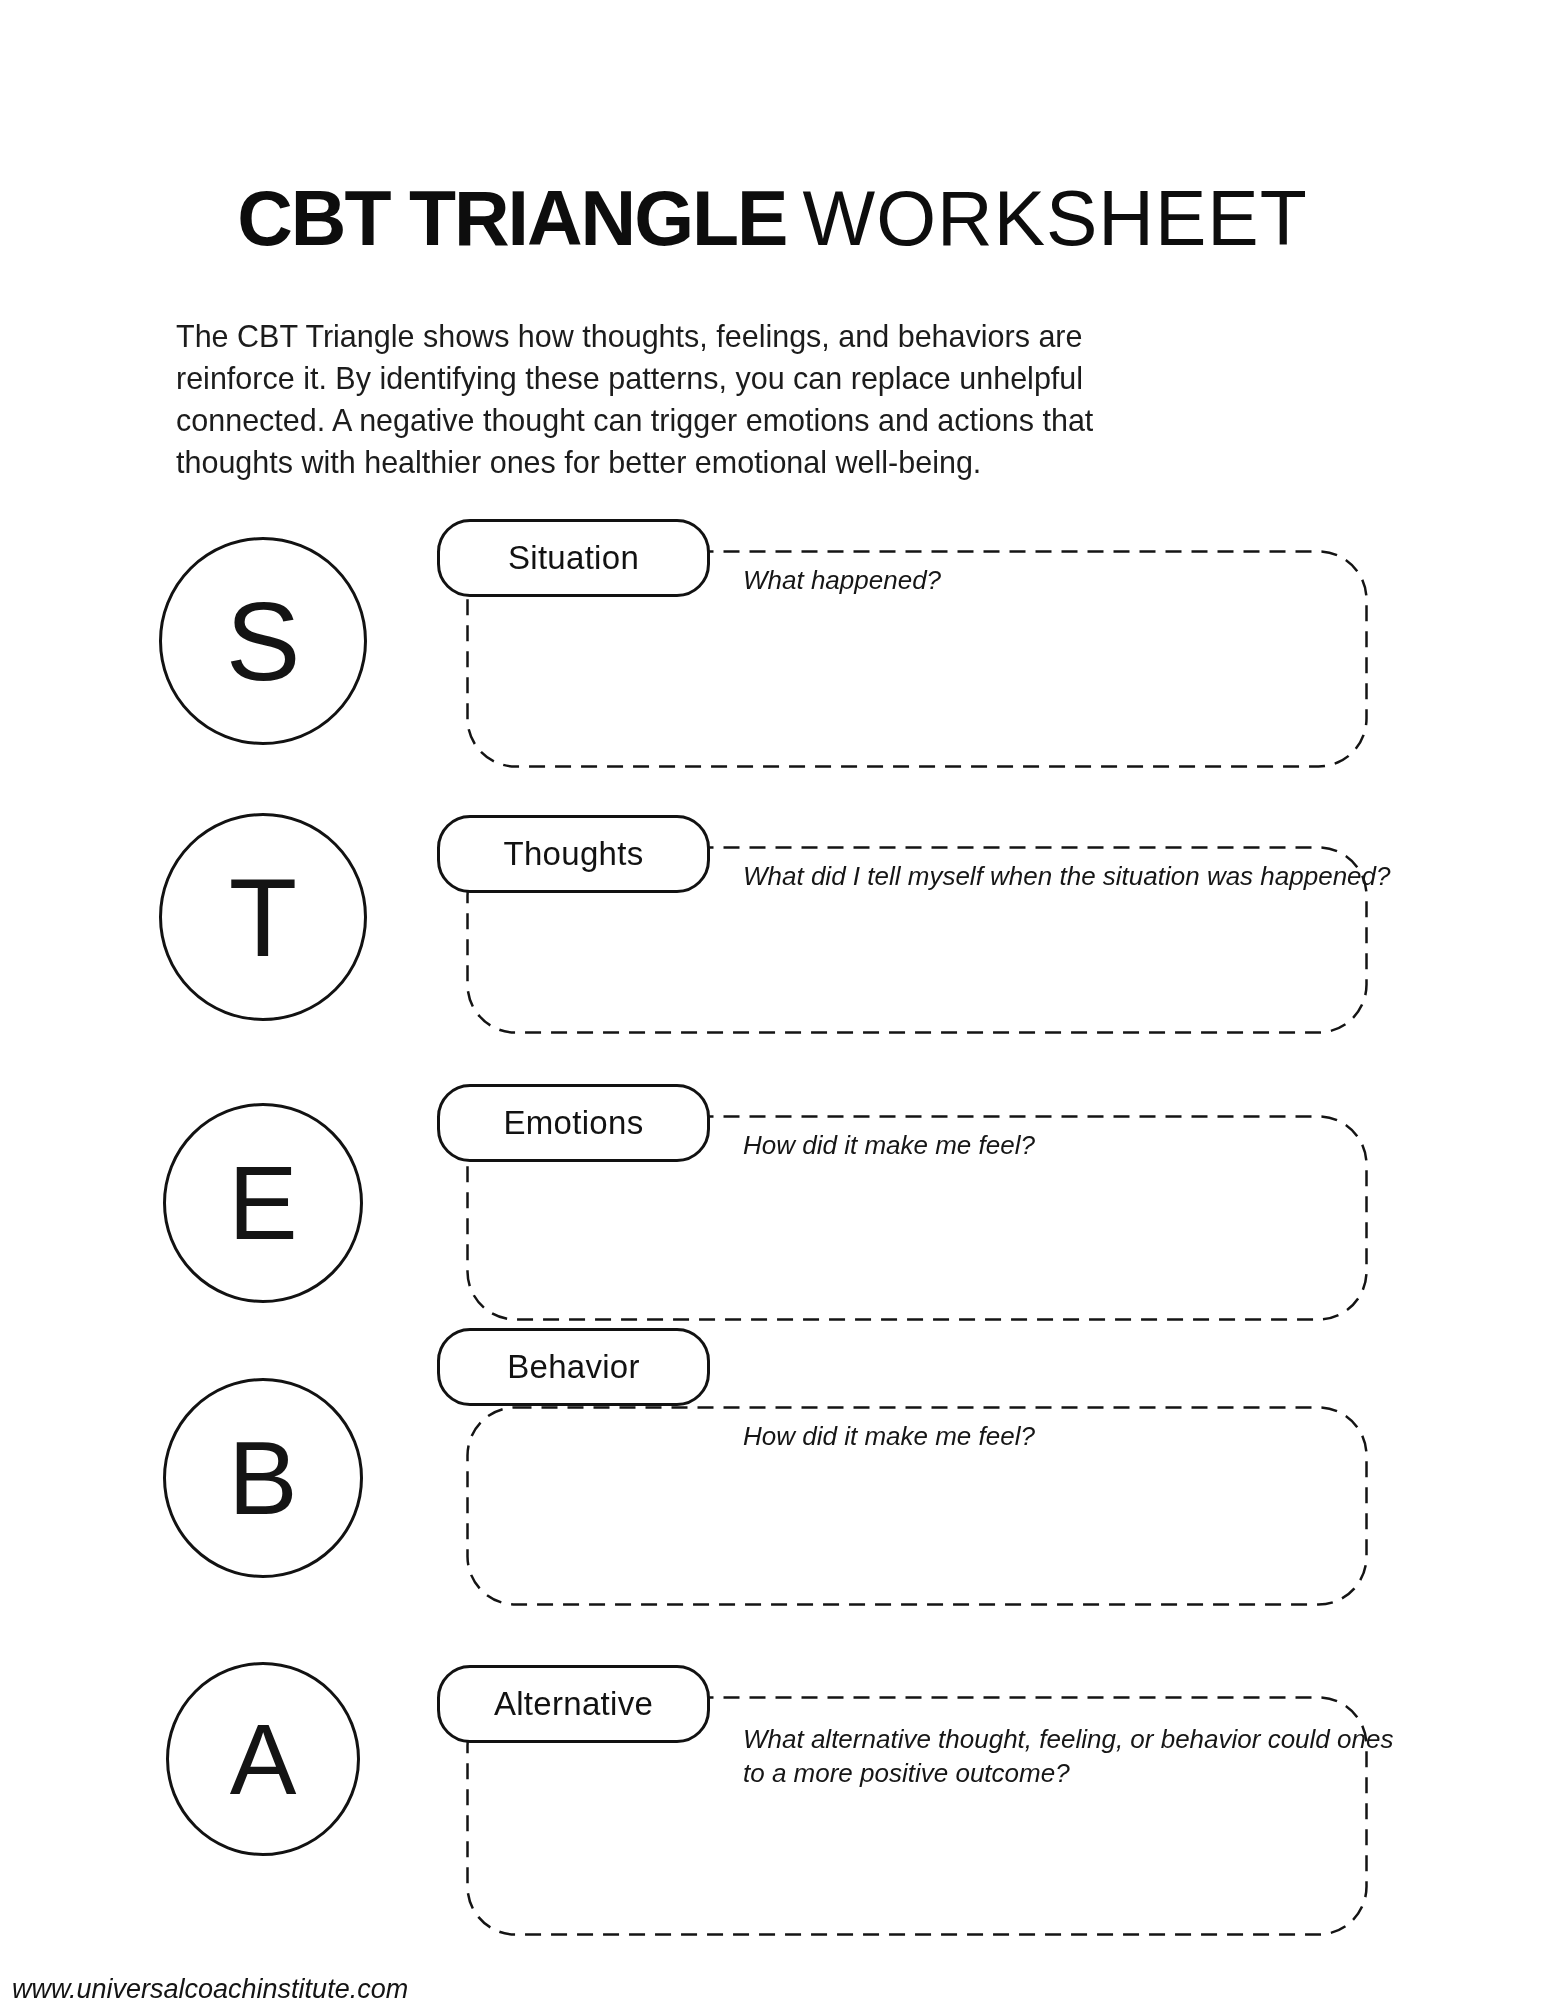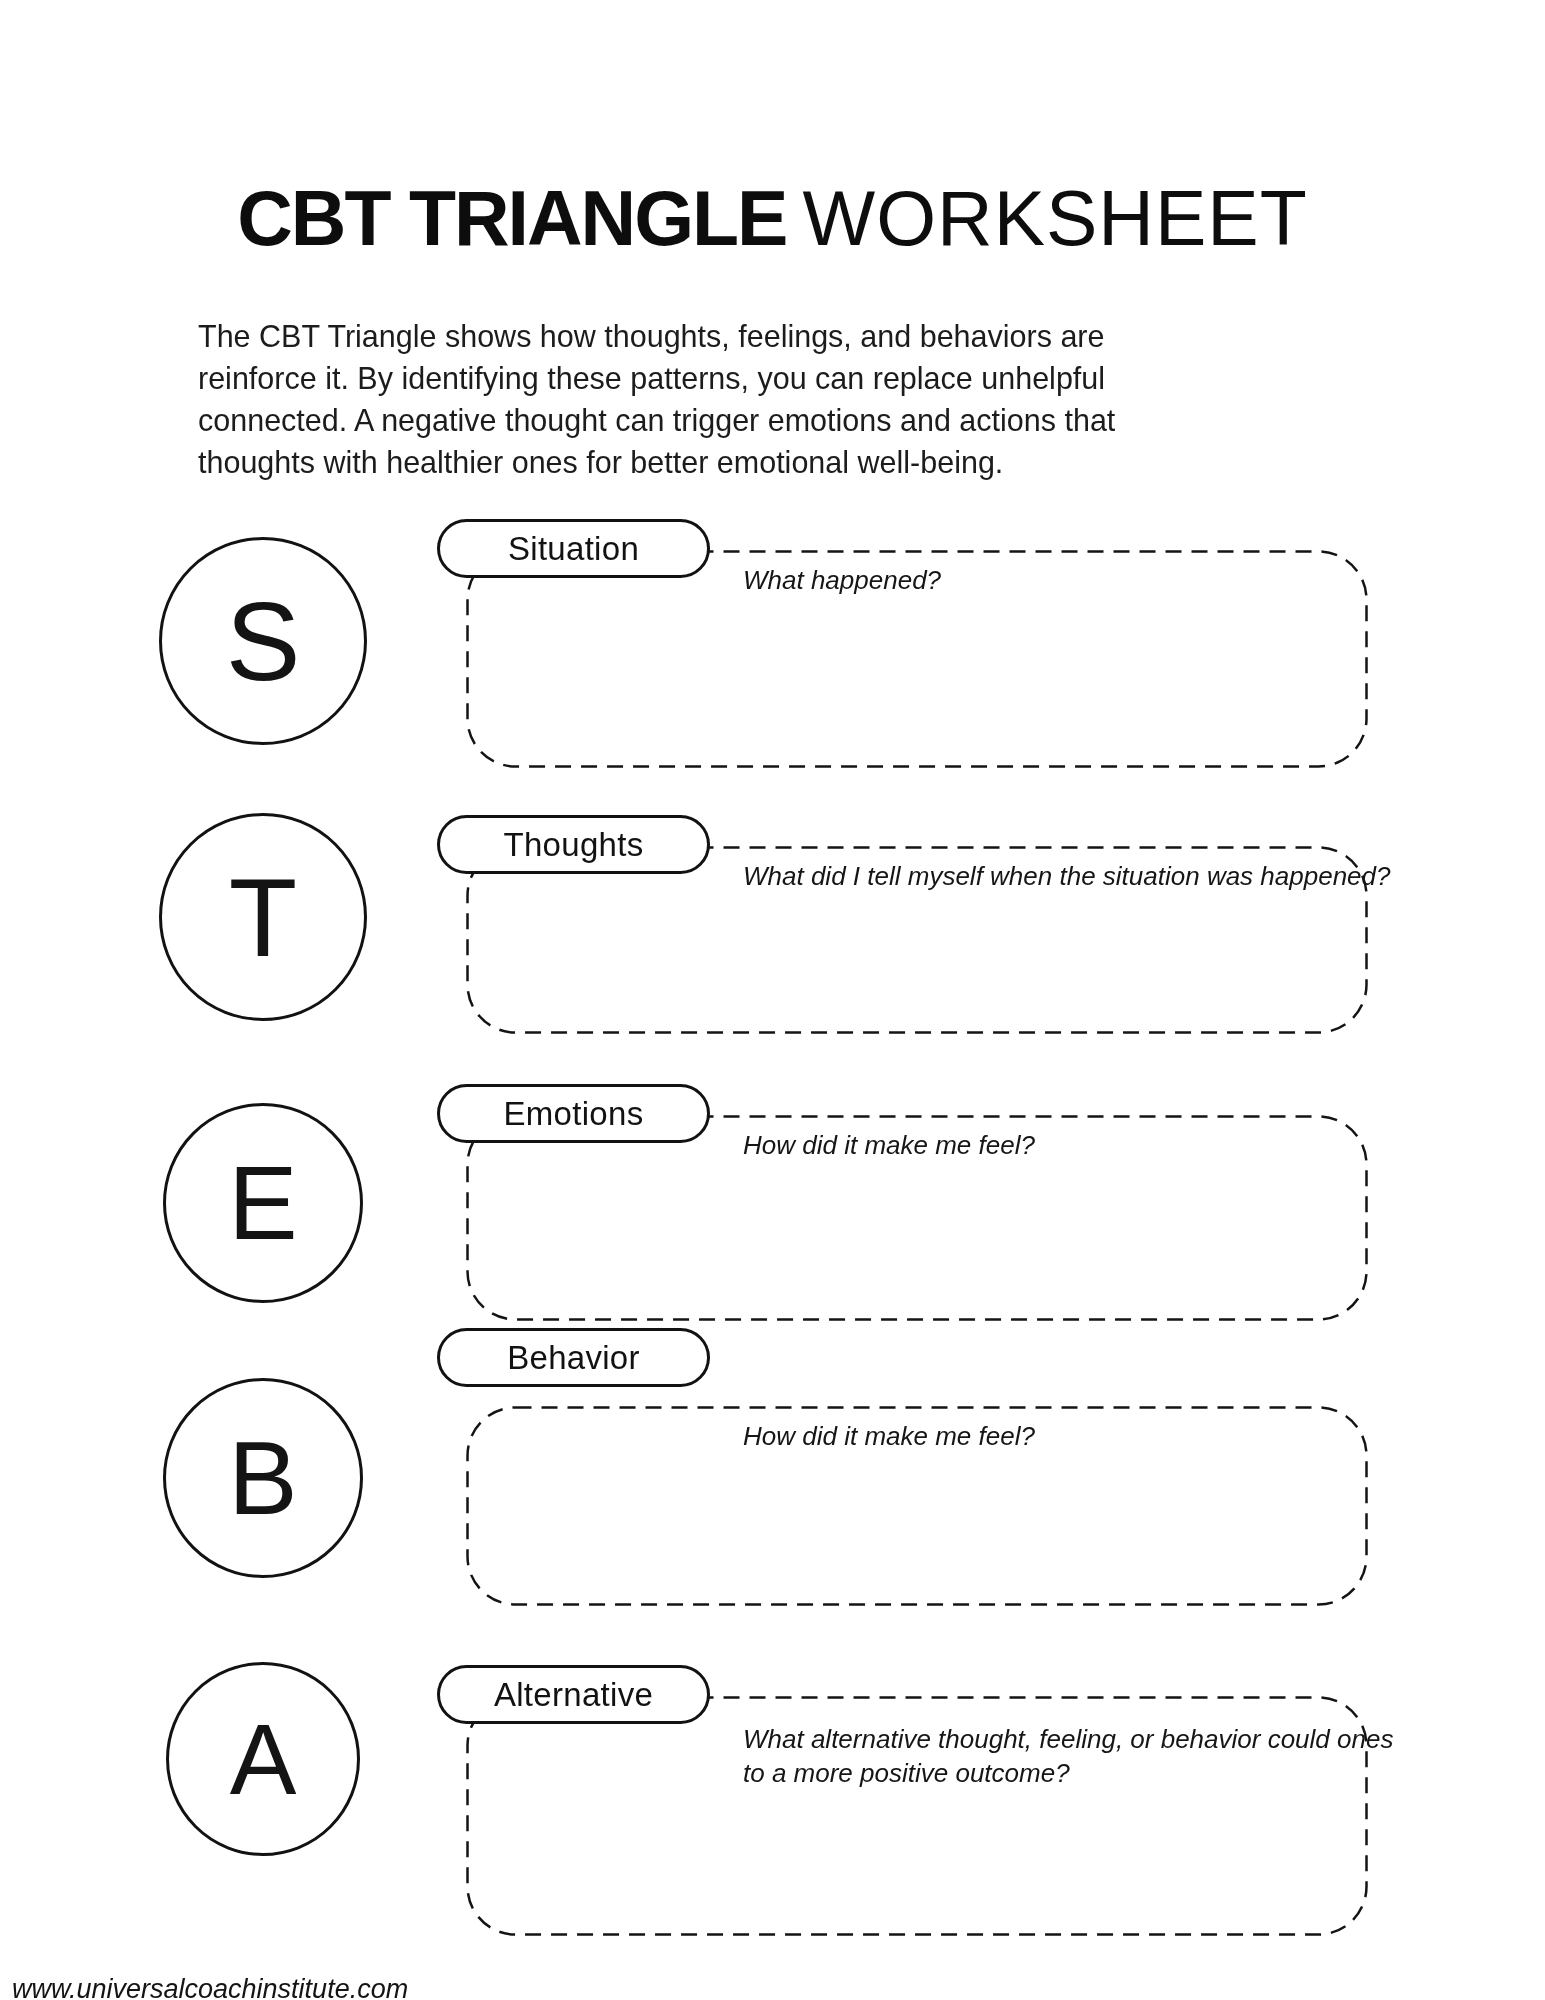--- a/index.html
+++ b/index.html
@@ -13,32 +13,32 @@
 
   .title {
     position:absolute; top:152px; left:0; width:100%;
     text-align:center; font-size:77px; line-height:1; white-space:nowrap;
     color:#0d0d0d;
   }
   .title .t-bold  { font-weight:800; letter-spacing:-2px; margin-right:16px; }
   .title .t-light { font-weight:400; letter-spacing:1px; }
 
   .intro {
-    position:absolute; left:198px; top:287px;
+    position:absolute; left:176px; top:287px;
     font-size:30.5px; line-height:42px; font-weight:400; color:#1c1c1c;
   }
 
   .circle {
     position:absolute; border:3px solid #121212; border-radius:50%;
     background:#ffffff; display:flex; align-items:center; justify-content:center;
     font-weight:300; color:#141414;
   }
 
   .pill {
-    position:absolute; left:437px; width:273px; height:59px;
+    position:absolute; left:437px; width:273px; height:78px;
     background:#ffffff; border:3px solid #121212; border-radius:33px;
     display:flex; align-items:center; justify-content:center;
     font-size:33px; font-weight:500; letter-spacing:.3px; color:#121212;
     z-index:2;
   }
 
   .box { position:absolute; left:466px; width:902px; z-index:1; }
   .box svg { position:absolute; inset:0; }
   .prompt {
     position:absolute; left:277px; top:13px;

